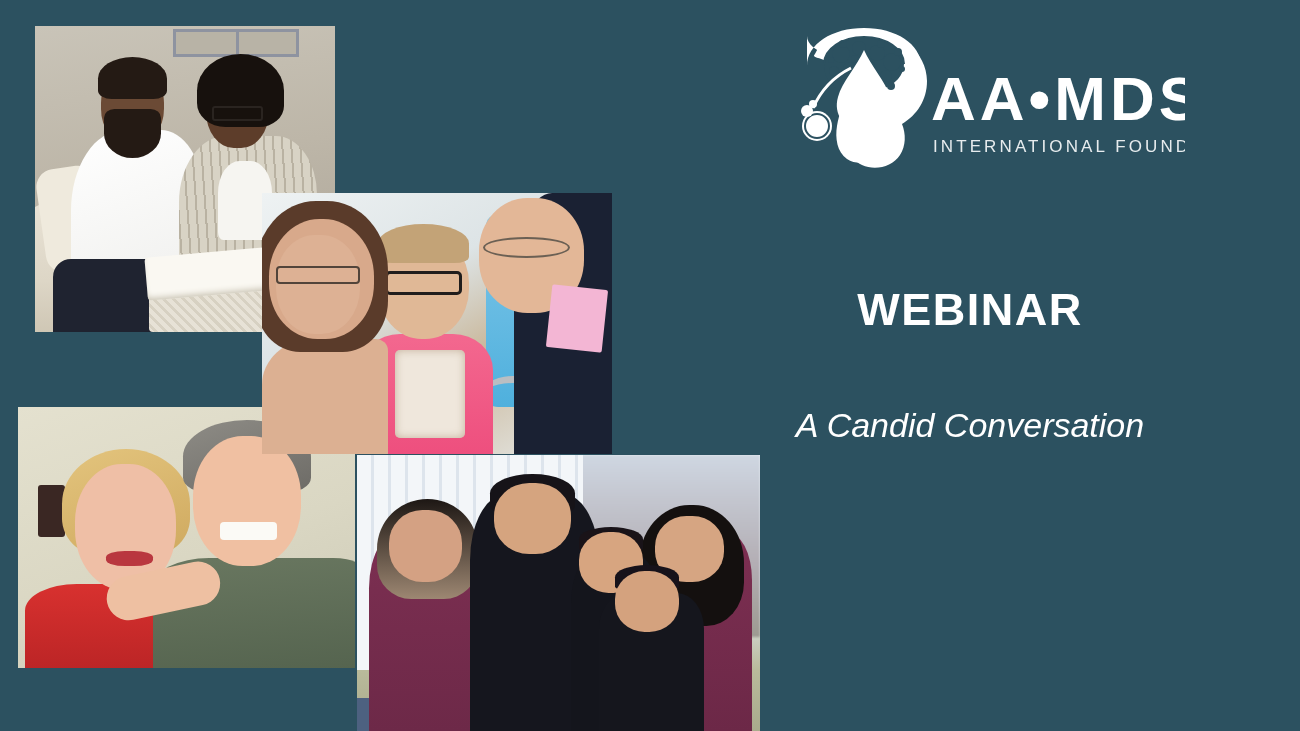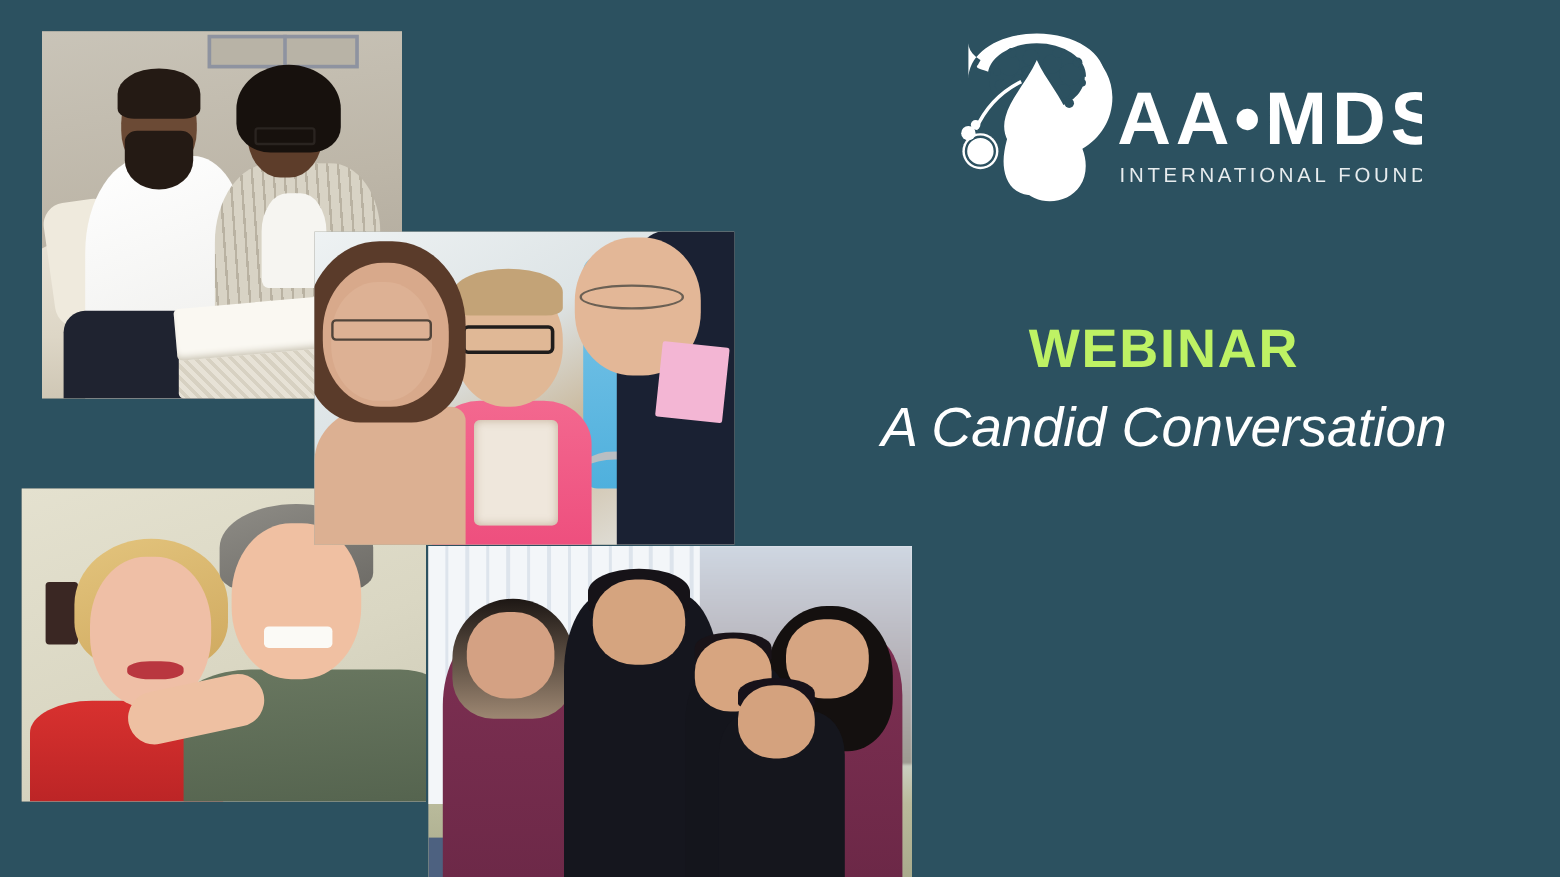--- a/index.html
+++ b/index.html
@@ -315,43 +315,44 @@
     background: #4d6180;
   }
 
   
   #content-panel {
     position: absolute;
     left: 640px; top: 0; width: 660px; height: 731px;
     z-index: 10;
     display: flex; flex-direction: column;
     align-items: center;
+    gap: 43px;
   }
 
   #logo-lockup {
     margin-top: 24px;
     width: 430px; height: 160px;
     display: flex; align-items: center; justify-content: center;
   }
   #logo-lockup svg { width: 430px; height: 160px; display:block; }
 
   #webinar-heading {
-    margin-top: 84px;
-    color: #bef264;
+    margin-top: 60px;
+    color: #ffffff;
     font-size: 45px;
     font-weight: bold;
     letter-spacing: 1.5px;
     text-align: left;
     line-height: 1;
   }
 
   #webinar-subtitle {
-    margin-top: 10px;
+    margin-top: 26px;
     color: #ffffff;
-    font-size: 46px;
+    font-size: 34px;
     font-style: italic;
     font-weight: normal;
     text-align: center;
     line-height: 1.45;
     width: 620px;
   }
   #webinar-subtitle .line1 { display:block; text-align:center; }
   #webinar-subtitle .line2 { display:block; text-align:center; }
 </style>
 </head>

